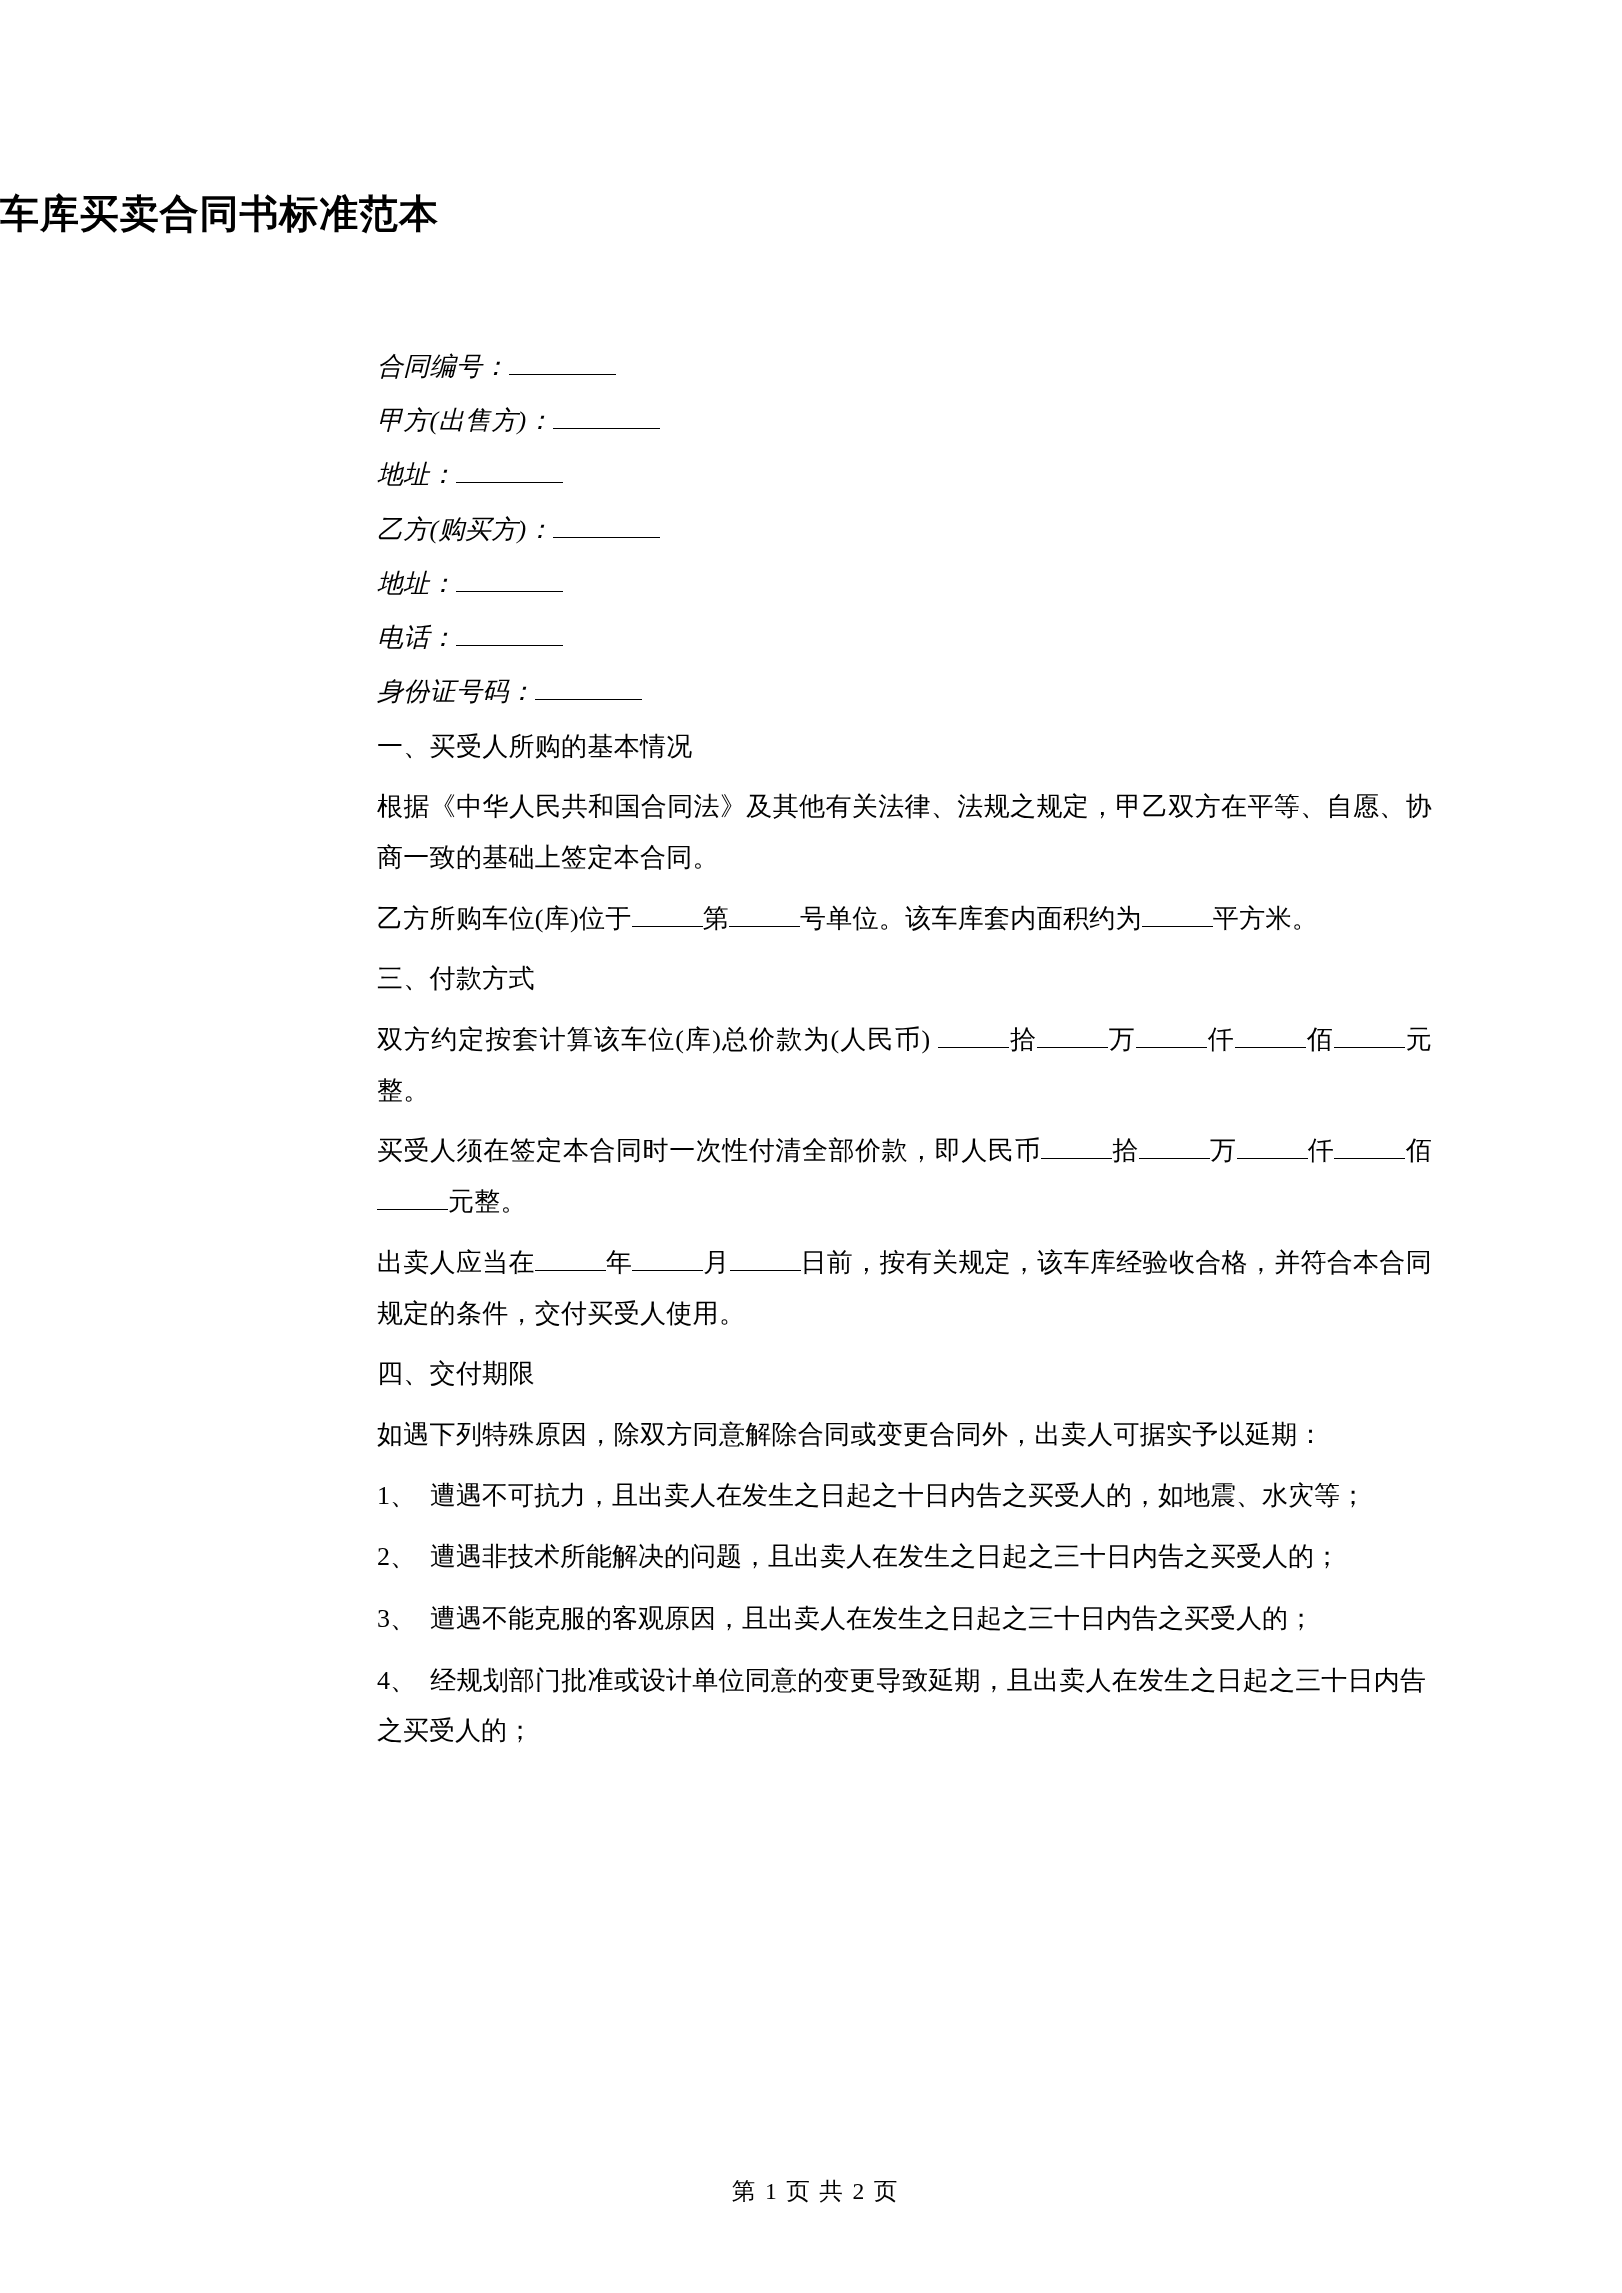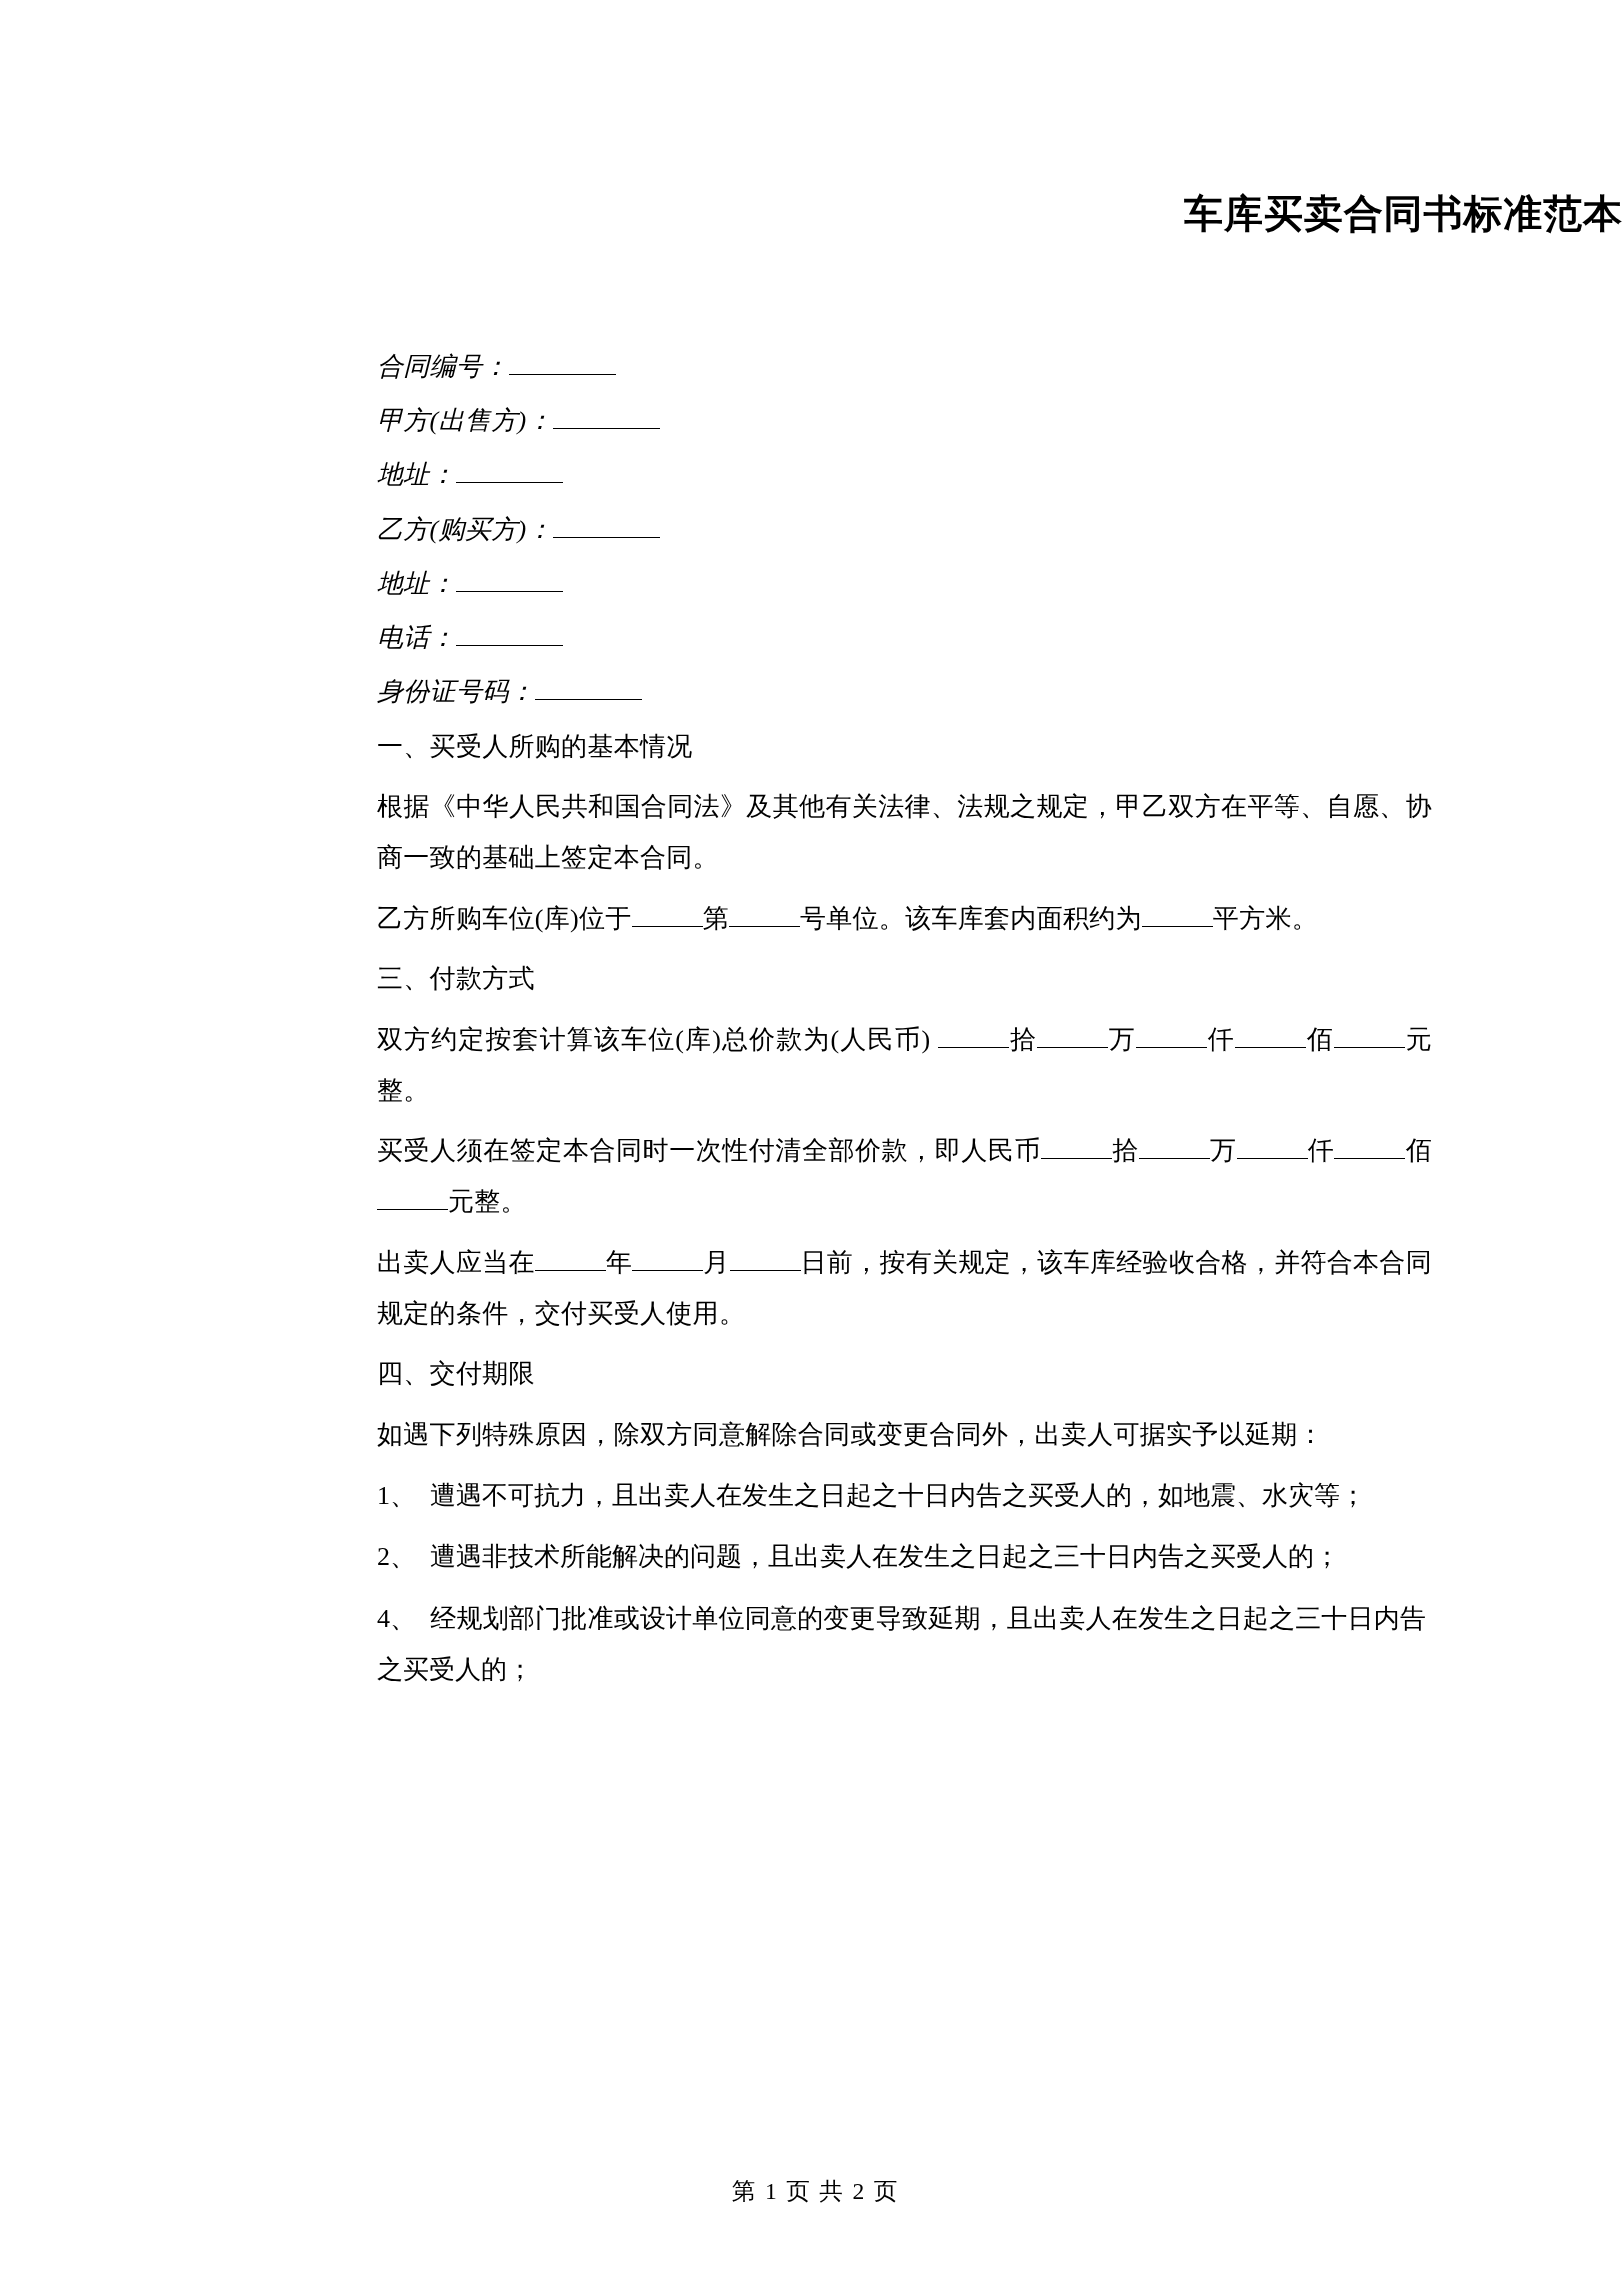--- a/index.html
+++ b/index.html
@@ -18,21 +18,21 @@
     margin: 0 auto;
     background: #ffffff;
     box-sizing: border-box;
     padding: 0;
     overflow: hidden;
   }
   .doc-title {
     font-family: "Liberation Sans", "DejaVu Sans", sans-serif;
     font-weight: bold;
     font-size: 39px;
-    text-align: right;
+    text-align: left;
     letter-spacing: 0.9px;
     margin: 0;
     padding-top: 189px;
     line-height: 1.3;
   }
   .body-block {
     margin: 0 auto;
     width: 1241px;
     padding-left: 186px;
     padding-right: 0;
@@ -144,20 +144,23 @@
     <p class="line">如遇下列特殊原因，除双方同意解除合同或变更合同外，出卖人可据实予以延期：</p>
 
     <p class="numbered">
       <span class="num-idx">1、</span><span>遭遇不可抗力，且出卖人在发生之日起之十日内告之买受人的，如地震、水灾等；</span>
     </p>
 
     <p class="numbered">
       <span class="num-idx">2、</span><span>遭遇非技术所能解决的问题，且出卖人在发生之日起之三十日内告之买受人的；</span>
     </p>
 
+    <p class="numbered">
+      <span class="num-idx">3、</span><span>遭遇不能克服的客观原因，且出卖人在发生之日起之三十日内告之买受人的；</span>
+    </p>
 
     <p class="numbered">
       <span class="num-idx">4、</span><span>经规划部门批准或设计单位同意的变更导致延期，且出卖人在发生之日起之三十日内告之买受人的；</span>
     </p>
 
   </div>
 
   <div class="footer">第 1 页 共 2 页</div>
 
 </div>

